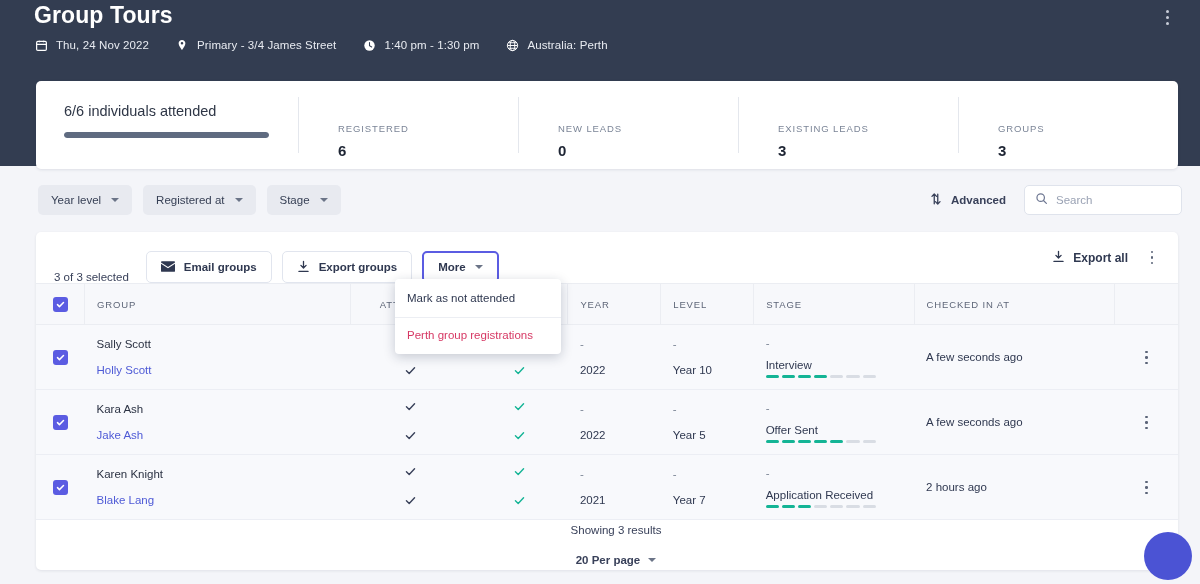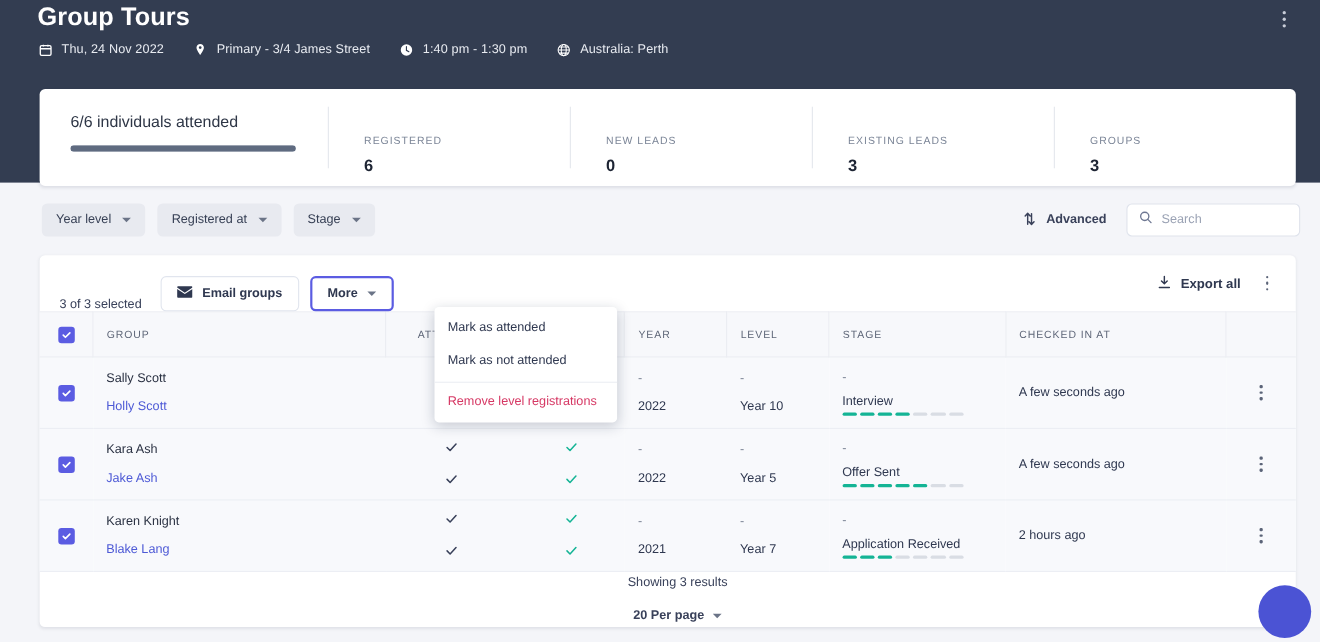--- a/index.html
+++ b/index.html
@@ -55,21 +55,21 @@
   .stat-attend {
     width: 262px; padding: 22px 0 0 28px; position: relative;
   }
   .stat-attend-label { font-size: 14.5px; color: #2e3646; font-weight: 400; }
   .progress-track {
     margin-top: 13px; width: 205px; height: 6px;
     background: #dfe3ea; border-radius: 3px; overflow: hidden;
   }
   .progress-fill { height: 6px; background: #5f6b80; border-radius: 3px; }
   .stat-cell {
-    flex: 1; padding: 26px 0 0 4px; position: relative;
+    flex: 1; padding: 26px 0 0 11px; position: relative;
     border-left: 1px solid #e4e7ed;
     margin-top: 16px; margin-bottom: 16px;
   }
   .stat-cell-inner { padding-left: 28px; }
   .stat-label {
     font-size: 9.5px; color: #7b8597; letter-spacing: .9px; text-transform: uppercase;
   }
   .stat-value { font-size: 15px; color: #1d2433; font-weight: bold; margin-top: 8px; }
 
   
@@ -366,20 +366,28 @@
       <div class="tbtn">
         <span>
           <svg width="14" height="11" viewBox="0 0 16 12" fill="#2f3850">
             <path d="M1 0h14a1 1 0 011 1v.3L8 6.6.0 1.3V1a1 1 0 011-1z"></path>
               <path d="M0 2.8l8 5.2 8-5.2V11a1 1 0 01-1 1H1a1 1 0 01-1-1V2.8z"></path>
           </svg>
         </span>
         <span>Email groups</span>
       </div>
 
+      <div class="tbtn">
+        <span>
+          <svg width="13" height="13" viewBox="0 0 16 16" fill="none" stroke="#2f3850" stroke-width="1.6" stroke-linecap="round" stroke-linejoin="round">
+            <path d="M8 1.6v8M4.8 6.6L8 9.8l3.2-3.2M2.4 14h11.2"></path>
+          </svg>
+        </span>
+        <span>Export groups</span>
+      </div>
 
       <div class="tbtn active">
         <span>More</span>
         <span class="chev"></span>
       </div>
 
       <div class="toolbar-right">
         <div class="export-all">
           <span>
             <svg width="13" height="13" viewBox="0 0 16 16" fill="none" stroke="#2f3850" stroke-width="1.6" stroke-linecap="round" stroke-linejoin="round">
@@ -390,23 +398,22 @@
         </div>
         <div class="kebab-v">
           <i></i>
             <i></i>
             <i></i>
         </div>
       </div>
     </div>
 
     <div class="dropdown">
-      <div class="dd-item">Mark as attended</div>
       <div class="dd-item">Mark as not attended</div>
-      <div class="dd-item danger">Remove level registrations</div>
+      <div class="dd-item danger">Perth group registrations</div>
     </div>
 
     <table>
       <thead>
         <tr>
           <th class="col-check">
             <span class="cb">
               <svg width="9" height="9" viewBox="0 0 12 12" fill="none" stroke="#ffffff" stroke-width="2" stroke-linecap="round" stroke-linejoin="round">
                   <path d="M2 6.2l2.6 2.6L10 3.4"></path>
                 </svg>

